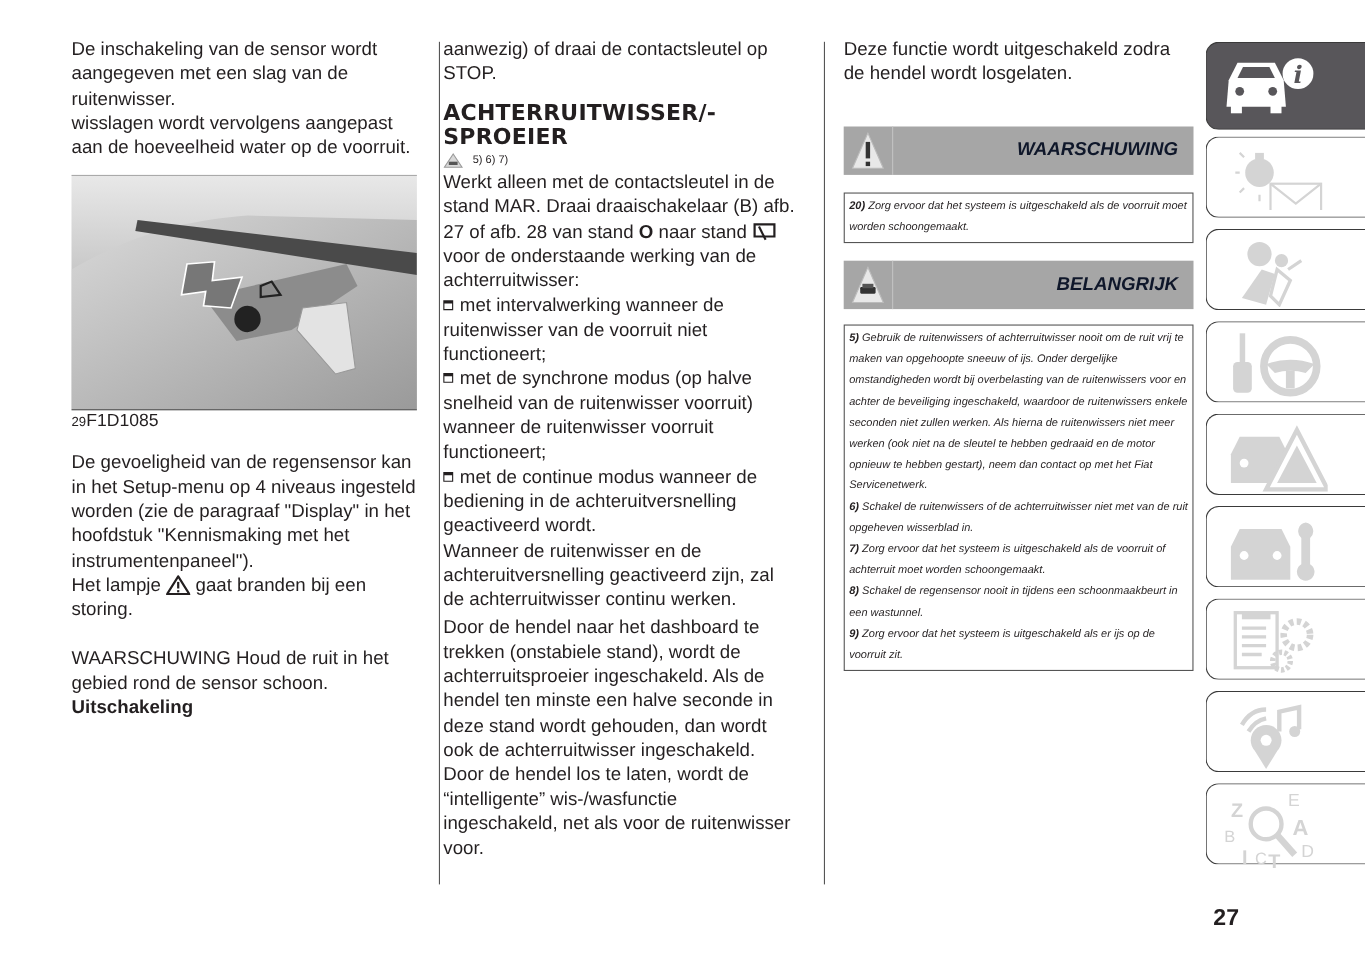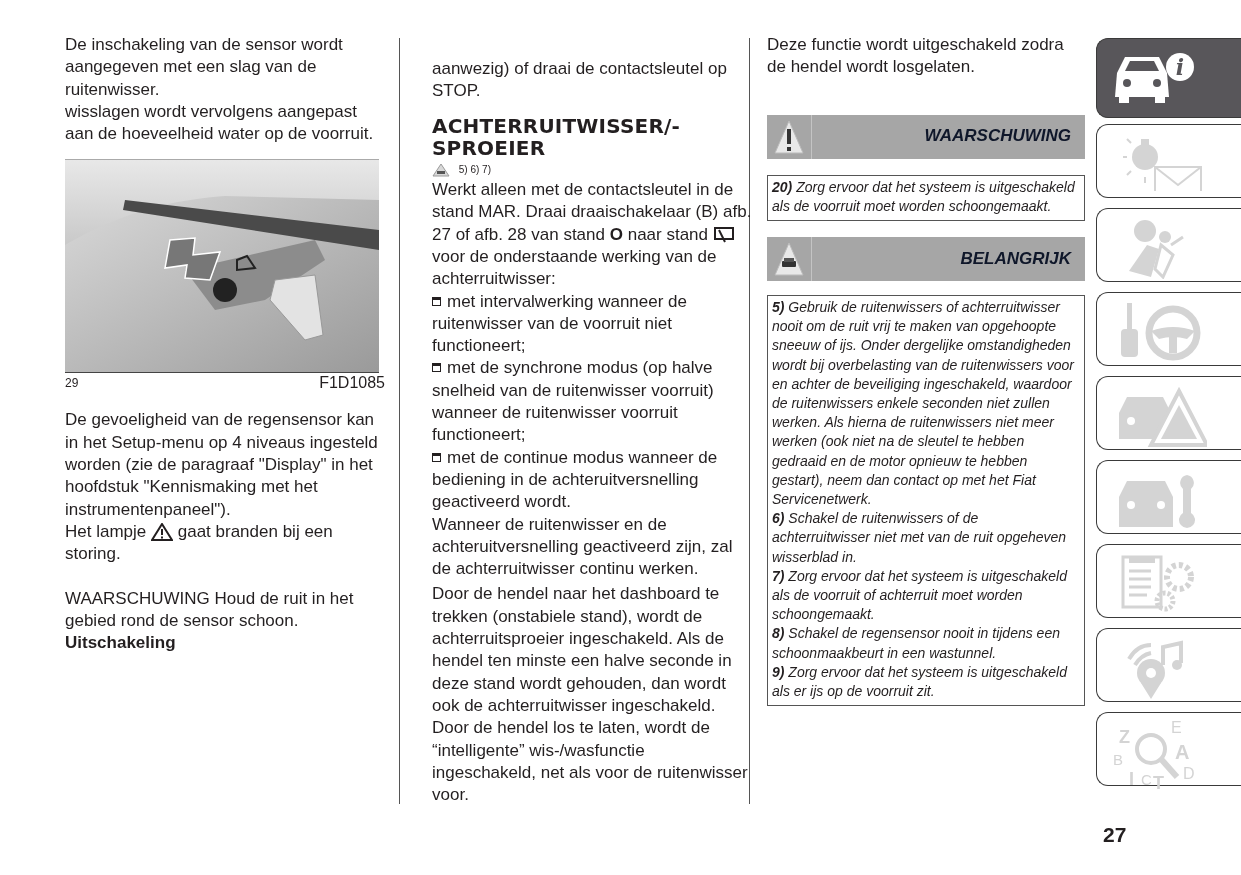--- a/index.html
+++ b/index.html
@@ -1,33 +1,33 @@
 <!DOCTYPE html>
 <html><head>
 <meta charset="utf-8">
 <style>
   html,body{margin:0;padding:0;background:#fff;}
   body{width:1241px;height:875px;position:relative;overflow:hidden;font-family:"Liberation Sans",sans-serif;color:#231f20;}
   .col{position:absolute;top:34px;font-size:17px;line-height:22.3px;}
   .col p{margin:0;}
   #col1{left:65px;width:320px;}
-  #col2{left:432px;width:320px;margin-top:24px;}
+  #col2{left:403px;width:320px;}
   #col3{left:767px;width:318px;}
   .vrule{position:absolute;top:38px;width:1px;height:766px;background:#555;}
   .h2{font-family:"DejaVu Sans",sans-serif;font-weight:bold;font-size:20px;line-height:22px;letter-spacing:0.2px;margin-top:12px !important;}
   .h3{font-weight:bold;}
   .fnref{font-size:10px;vertical-align:middle;margin-left:4px;text-align:right;}
   .bullet{display:inline-block;width:9px;height:9px;border:1.6px solid #231f20;border-top-width:3px;box-sizing:border-box;margin-right:6px;vertical-align:1px;}
   .figure{position:relative;width:314px;height:212px;margin-top:14px;background:linear-gradient(180deg,#e8e8e8 0%,#c9c9c9 40%,#b5b5b5 100%);overflow:hidden;border-top:1px solid #aaa;border-bottom:1px solid #444;}
-  .figcap{display:flex;justify-content:space-between;font-size:12px;line-height:16px;margin-top:2px;}
+  .figcap{display:flex;font-size:12px;line-height:16px;margin-top:2px;}
   .figcap .code{font-size:16px;}
   .banner{position:relative;height:44px;background:#a6a6a6;margin-top:16px;display:flex;align-items:center;}
   .banner .ico{width:44px;height:44px;border-right:1px solid #c4c4c4;display:flex;align-items:center;justify-content:center;}
   .banner .title{flex:1;text-align:right;color:#0f172a;font-weight:bold;font-style:italic;font-size:17px;padding-right:14px;}
-  .notebox{border:1.5px solid #555;padding:2px 4px 4px 4px;margin-top:16px;font-style:italic;font-size:14px;line-height:19.2px;}
+  .notebox{border:1.5px solid #555;padding:2px 4px 4px 4px;margin-top:16px;font-style:italic;font-size:10px;line-height:19.2px;}
   .notebox b{font-style:italic;}
   .tab{position:absolute;left:1096px;width:150px;height:74px;border:1.5px solid #3a3a3a;border-right:none;border-radius:12px 0 0 12px;background:#fff;box-sizing:border-box;}
   .tab.active{background:#58565a;border-color:#3a3a3a;height:80px;}
   .tab svg{position:absolute;left:10px;top:6px;}
   .pagenum{position:absolute;left:1103px;top:823px;font-weight:bold;font-size:21px;}
   .sym{display:inline-block;vertical-align:middle;}
 </style>
 </head>
 <body>
 

